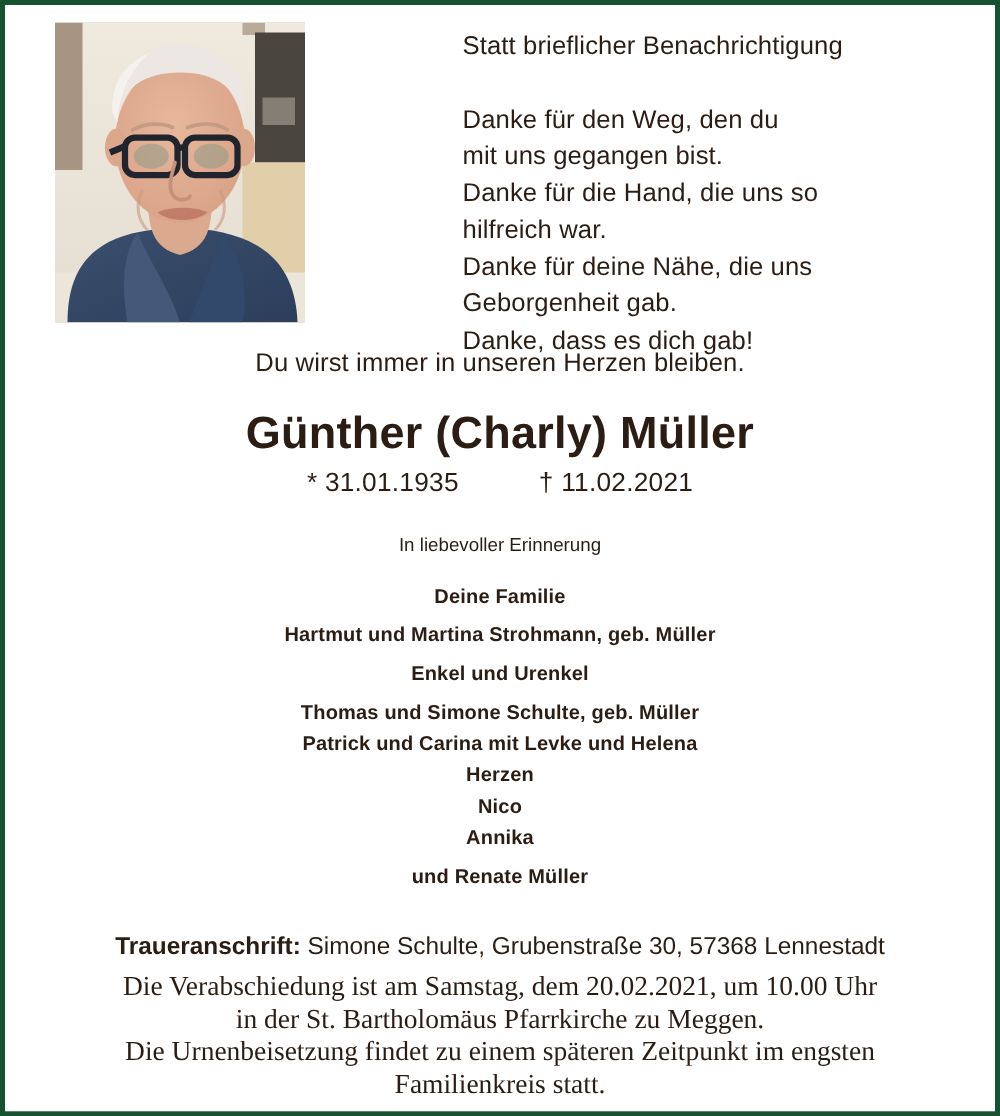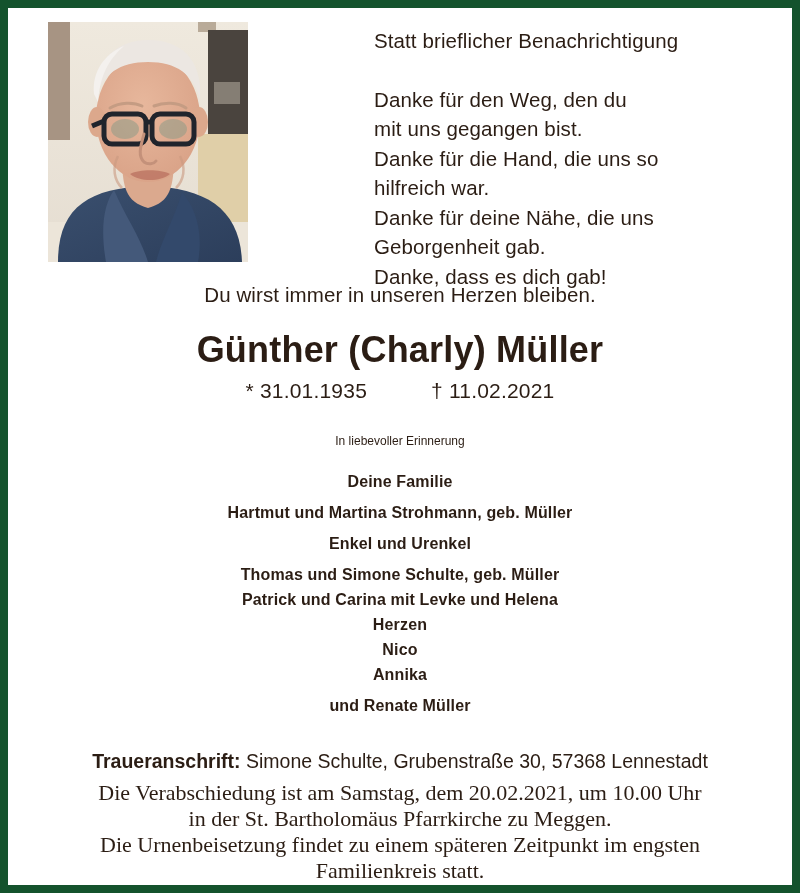--- a/index.html
+++ b/index.html
@@ -11,21 +11,21 @@
   body {
     font-family: "Liberation Sans", sans-serif;
   }
 
   .notice {
     position: relative;
     width: 800px;
     height: 893px;
     box-sizing: border-box;
     background: #ffffff;
-    border: 8px solid #14532d;
+    border: 4px solid #14532d;
     overflow: hidden;
   }
 
   .inner {
     position: relative;
     width: 100%;
     height: 100%;
     box-sizing: border-box;
     background: #ffffff;
     color: #2b1d14;
@@ -102,21 +102,21 @@
     line-height: 26px;
     letter-spacing: 0.2px;
   }
   .dates .date-sep {
     display: inline-block;
     width: 64px;
   }
 
   .remembrance {
     top: 420px;
-    font-size: 12px;
+    font-size: 15px;
     line-height: 26px;
   }
 
   
   .family {
     position: absolute;
     left: 0;
     top: 461px;
     width: 100%;
     text-align: center;

